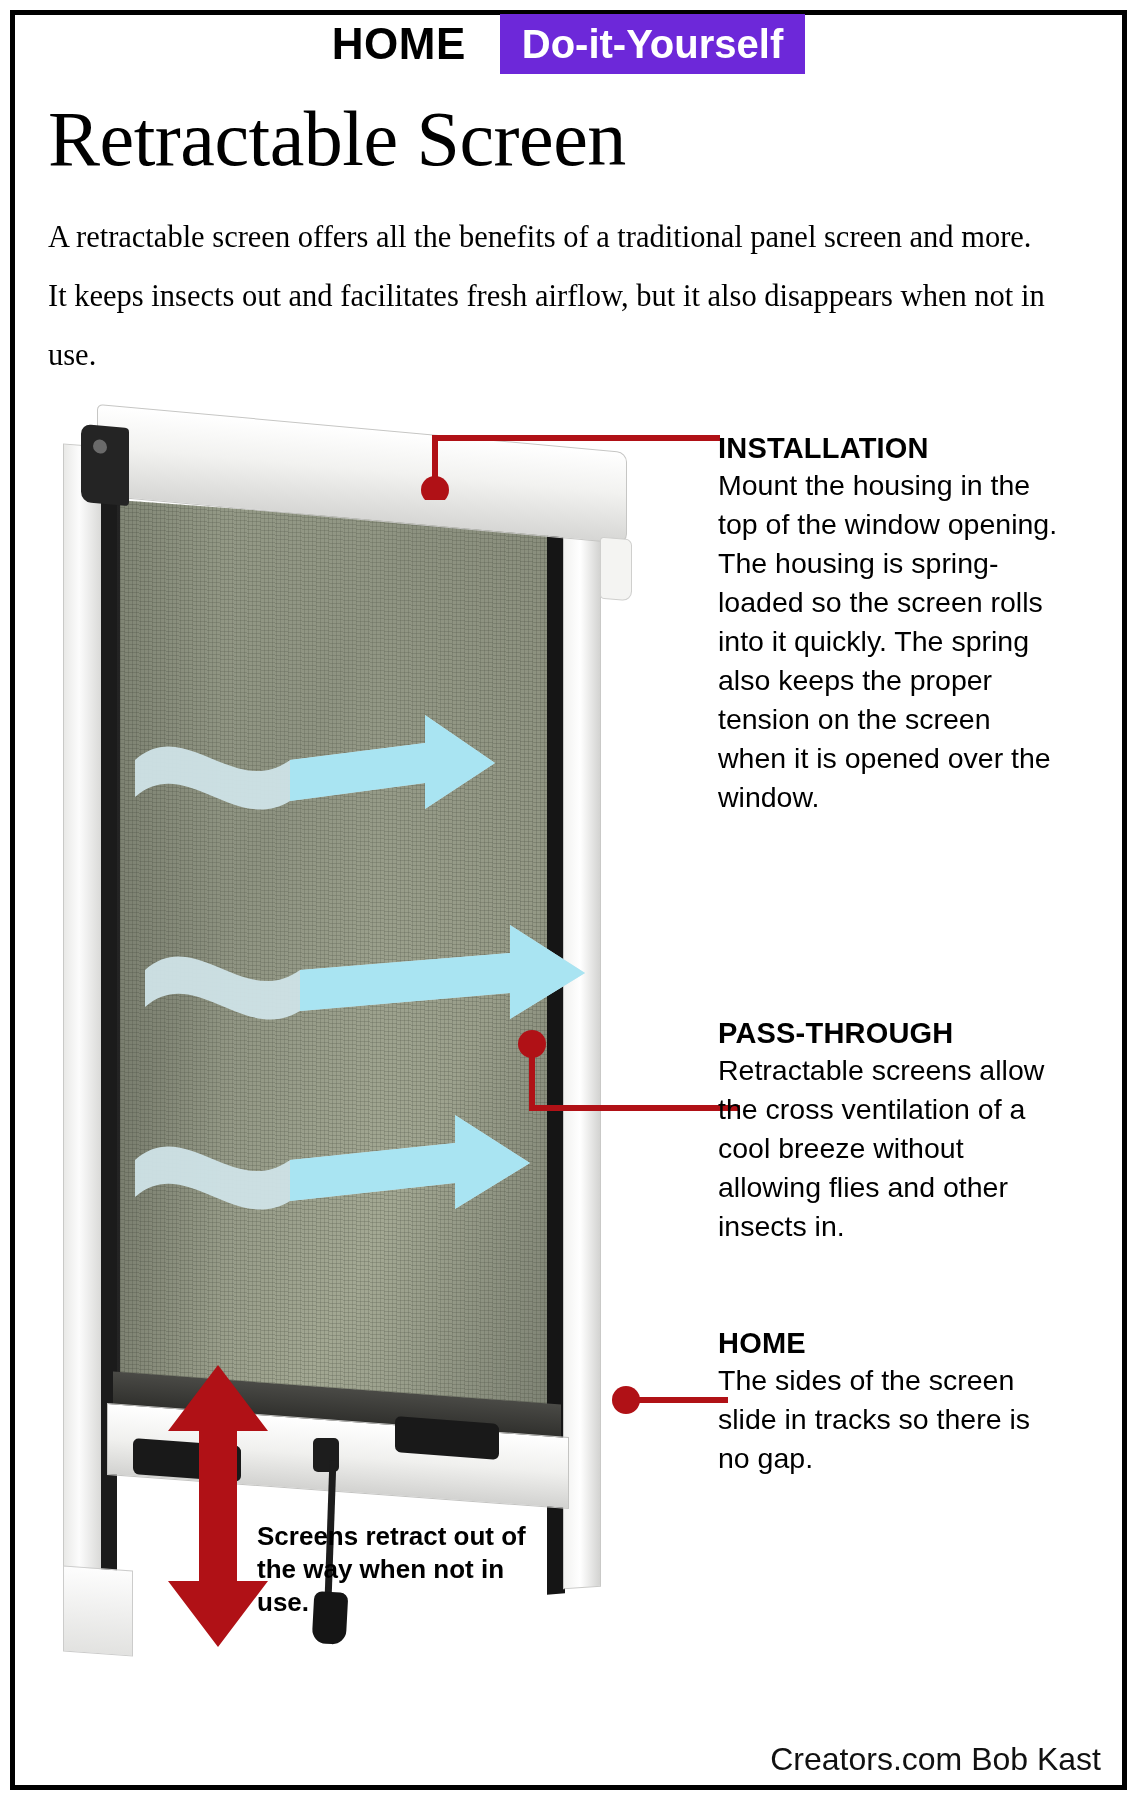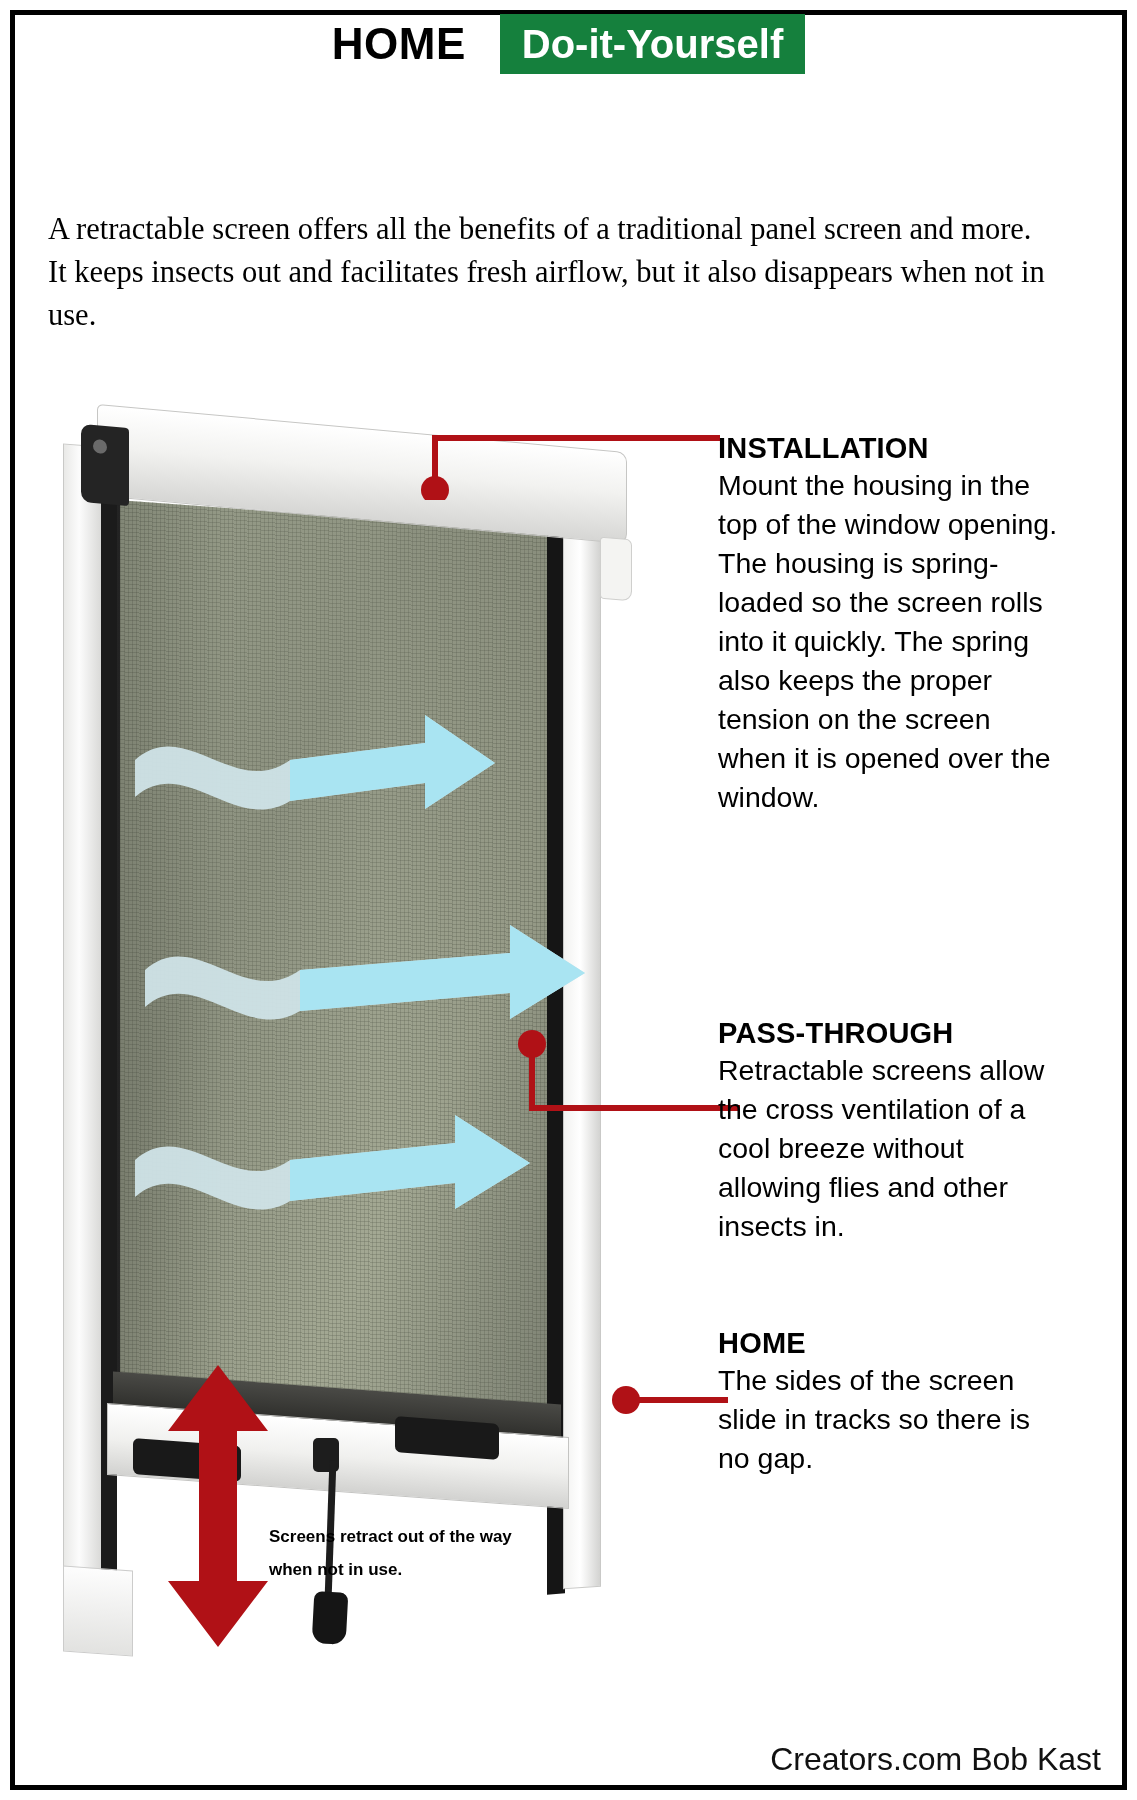--- a/index.html
+++ b/index.html
@@ -42,21 +42,21 @@
   .header-home {
     font-family: "Liberation Sans", sans-serif;
     font-weight: bold;
     font-size: 44px;
     line-height: 60px;
     color: #000000;
     letter-spacing: 0.5px;
     padding-right: 34px;
   }
   .header-diy {
-    background: #15803d;
+    background: #6d28d9;
     color: #ffffff;
     font-family: "Liberation Sans", sans-serif;
     font-weight: bold;
     font-size: 40px;
     line-height: 60px;
     padding: 0 22px;
     letter-spacing: 0px;
   }
 
   
@@ -70,21 +70,21 @@
     color: #000000;
     letter-spacing: -0.5px;
   }
   .intro {
     position: absolute;
     left: 48px;
     top: 208px;
     width: 1000px;
     font-family: "Liberation Serif", serif;
     font-size: 30.5px;
-    line-height: 43px;
+    line-height: 59px;
     color: #000000;
   }
 
   
   .illus {
     position: absolute;
     left: 45px;
     top: 365px;
     width: 640px;
     height: 1340px;
@@ -302,26 +302,26 @@
   
   .retract-arrow {
     position: absolute;
     left: 118px;
     top: 1000px;
     width: 110px;
     height: 282px;
   }
   .retract-caption {
     position: absolute;
-    left: 224px;
+    left: 212px;
     top: 1155px;
     width: 280px;
     font-family: "Liberation Sans", sans-serif;
     font-weight: bold;
-    font-size: 17px;
+    font-size: 26px;
     line-height: 33px;
     color: #000000;
   }
 
   
   .callout {
     position: absolute;
     width: 340px;
   }
   .callout-head {
@@ -357,20 +357,21 @@
 <body>
 
 <div class="page">
   <div class="frame"></div>
 
   <div class="header">
     <div class="header-home">HOME</div>
     <div class="header-diy">Do-it-Yourself</div>
   </div>
 
+  <div class="title">Retractable Screen</div>
   <div class="intro">A retractable screen offers all the benefits of a traditional panel screen and more. It keeps insects out and facilitates fresh airflow, but it also disappears when not in use.</div>
 
   <div class="illus">
 
     <div class="win-outer">
       <div class="win-frame-left"></div>
       <div class="win-track-dark-left"></div>
       <div class="mesh"></div>
       <div class="mesh-shadow"></div>
       <div class="win-track-dark-right"></div>

